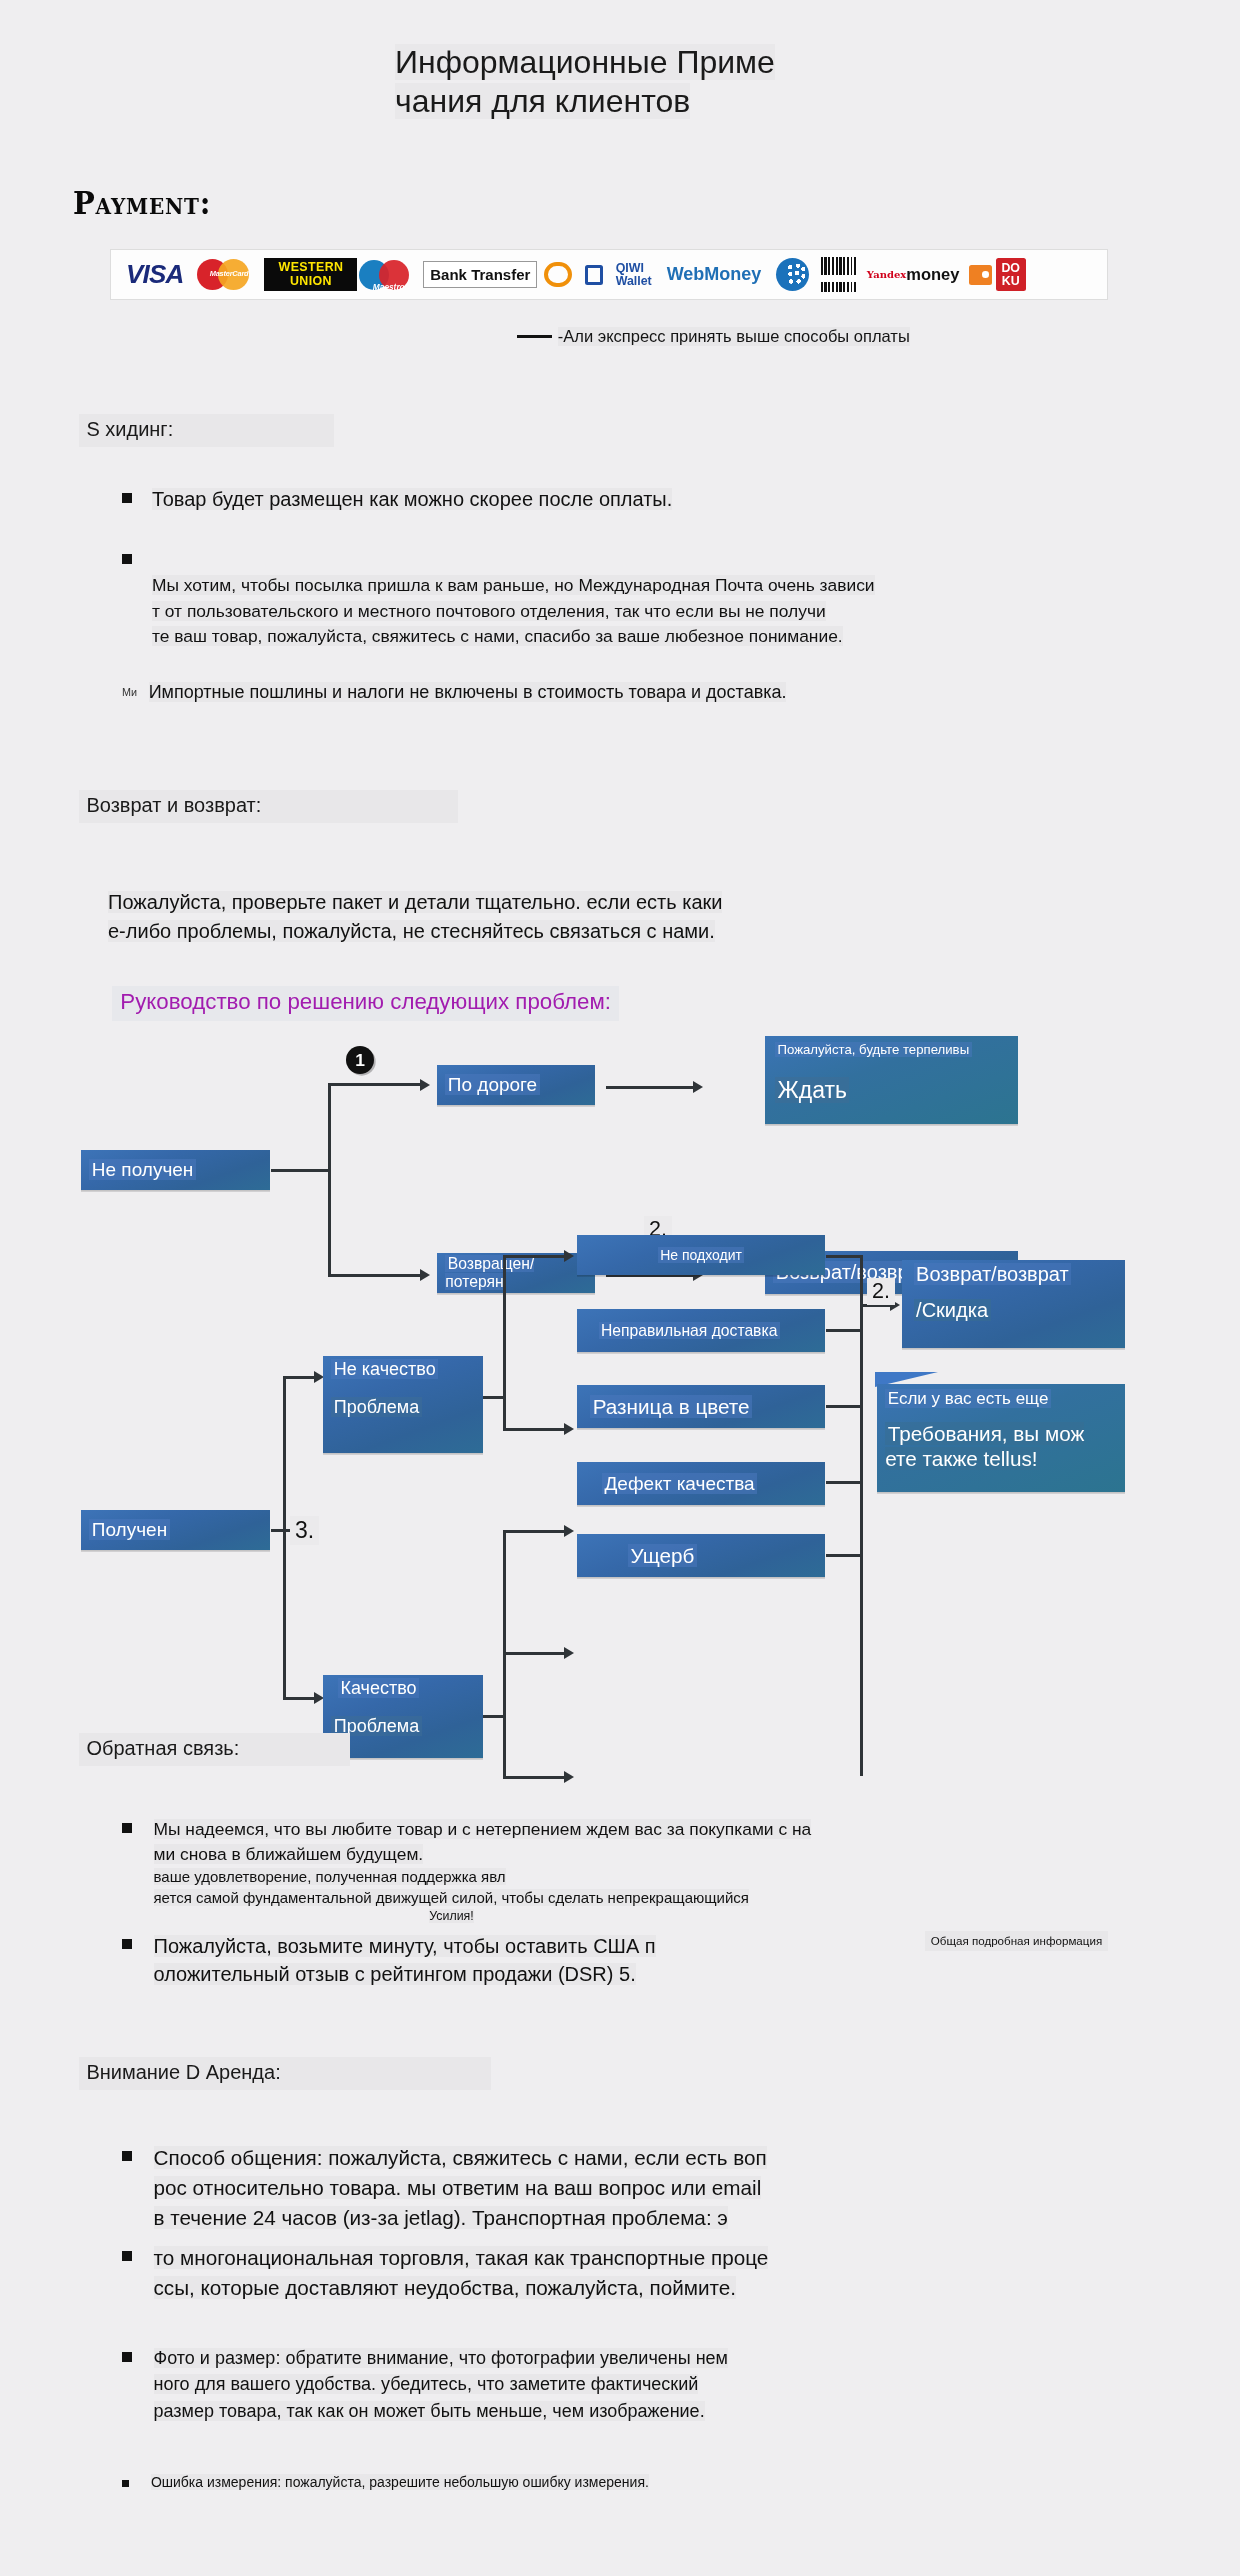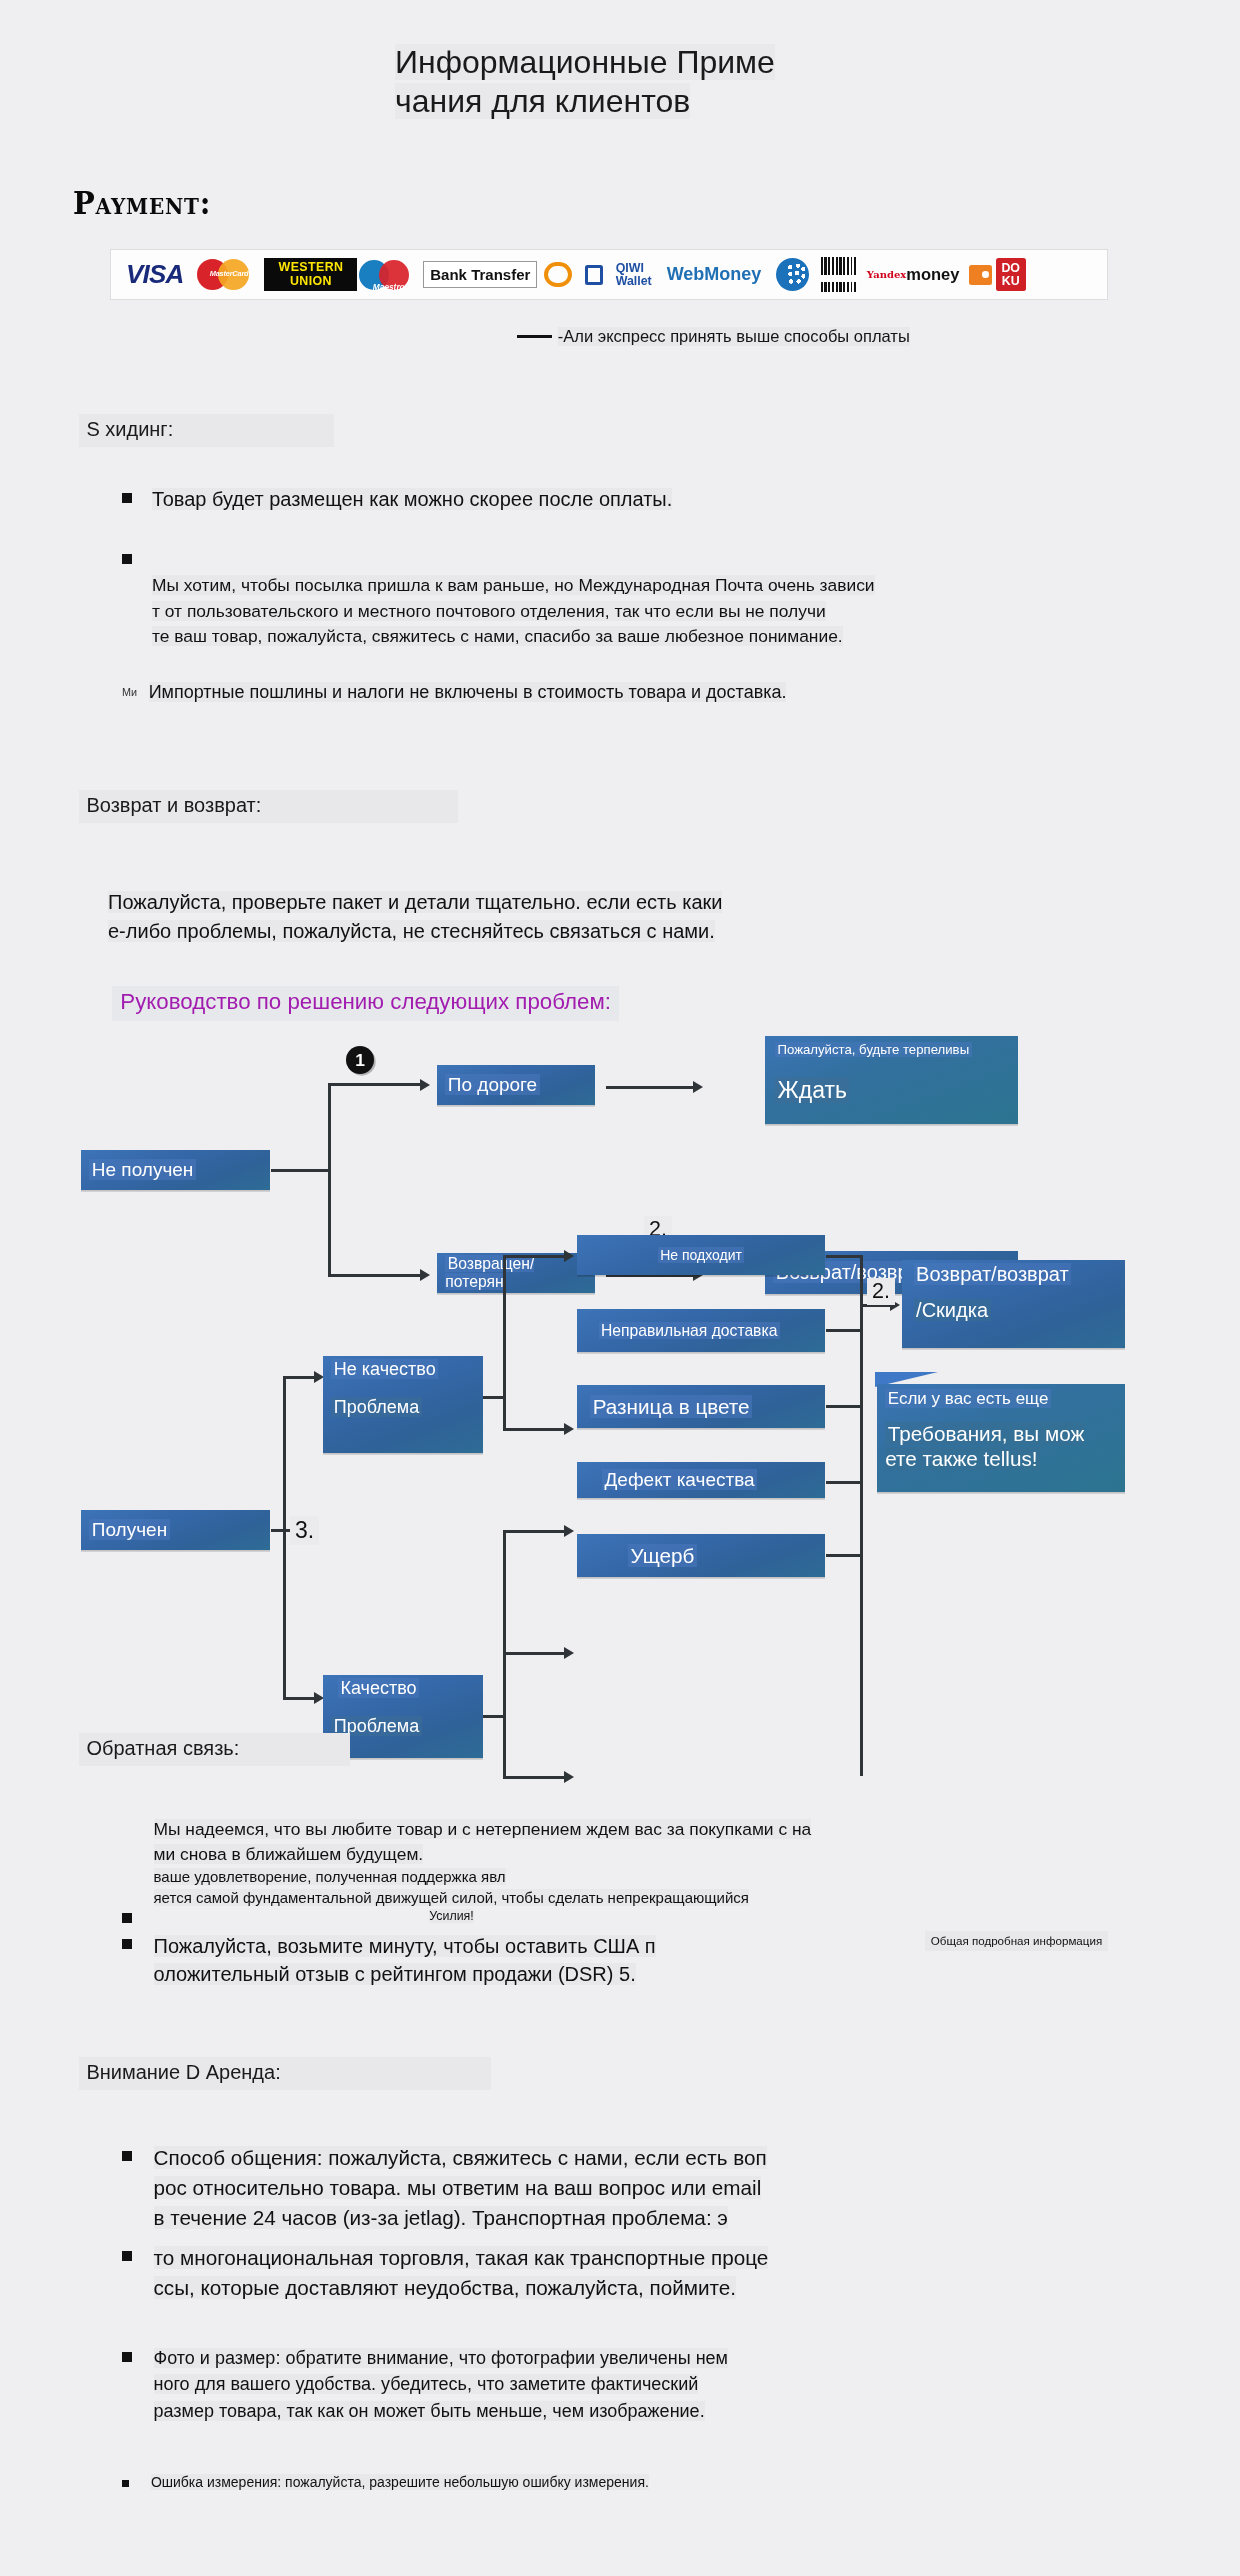--- a/index.html
+++ b/index.html
@@ -298,21 +298,21 @@
 
   <div class="fbox" style="left:577px;top:197px;width:248px;height:40px;font-size:14px;justify-content:center;">
     <div class="tx"><span>Не подходит</span></div>
   </div>
   <div class="fbox" style="left:577px;top:271px;width:248px;height:43px;font-size:15.7px;">
     <div class="tx" style="padding-left:21.5px;"><span>Неправильная доставка</span></div>
   </div>
   <div class="fbox" style="left:577px;top:347px;width:248px;height:43px;font-size:20.7px;">
     <div class="tx" style="padding-left:13.2px;"><span>Разница в цвете</span></div>
   </div>
-  <div class="fbox" style="left:577px;top:424px;width:248px;height:36px;font-size:19px;">
+  <div class="fbox" style="left:577px;top:424px;width:248px;height:43px;font-size:19px;">
     <div class="tx" style="padding-left:25px;"><span>Дефект качества</span></div>
   </div>
   <div class="fbox" style="left:577px;top:496px;width:248px;height:43px;font-size:20.7px;">
     <div class="tx" style="padding-left:51px;"><span>Ущерб</span></div>
   </div>
 
   <div class="ln v" style="left:860px;top:217px;height:521px;"></div>
   <div class="ln h" style="left:826px;top:217px;width:36px;"></div>
   <div class="ln h" style="left:826px;top:291px;width:36px;"></div>
   <div class="ln h" style="left:826px;top:367px;width:36px;"></div>
@@ -339,21 +339,21 @@
       <div style="font-size:17px;padding:5px 0 0 8.3px;"><span style="background:rgba(74,120,190,.5);padding:0 2.5px;">Если у вас есть еще</span></div>
       <div style="font-size:20.7px;line-height:1.25;padding:11.6px 0 0 8.3px;white-space:pre-line;"><span style="background:rgba(56,110,146,.5);padding:0 2.5px;">Требования, вы мож
 ете также tellus!</span></div>
     </div>
   </div>
 
 </div>
 
 <div class="sec-head" style="left:79px;top:1733px;width:256px;">Обратная связь:</div>
 
-<div class="bullet" style="left:122px;top:1817px;width:976px;align-items:flex-end;">
+<div class="bullet" style="left:122px;top:1817px;width:976px;">
   <span class="sq" style="margin-top:5.8px;"></span>
   <div class="btxt" style="padding-left:21.5px;">
     <div style="font-size:17.4px;line-height:1.42;white-space:pre-line;"><span>Мы надеемся, что вы любите товар и с нетерпением ждем вас за покупками с на
 ми снова в ближайшем будущем.</span></div>
     <div style="font-size:15px;line-height:1.38;white-space:pre-line;margin-top:0.8px;"><span>ваше удовлетворение, полученная поддержка явл
 яется самой фундаментальной движущей силой, чтобы сделать непрекращающийся</span></div>
     <div style="font-size:12.4px;text-align:center;width:596px;"><span>Усилия!</span></div>
   </div>
 </div>
 

